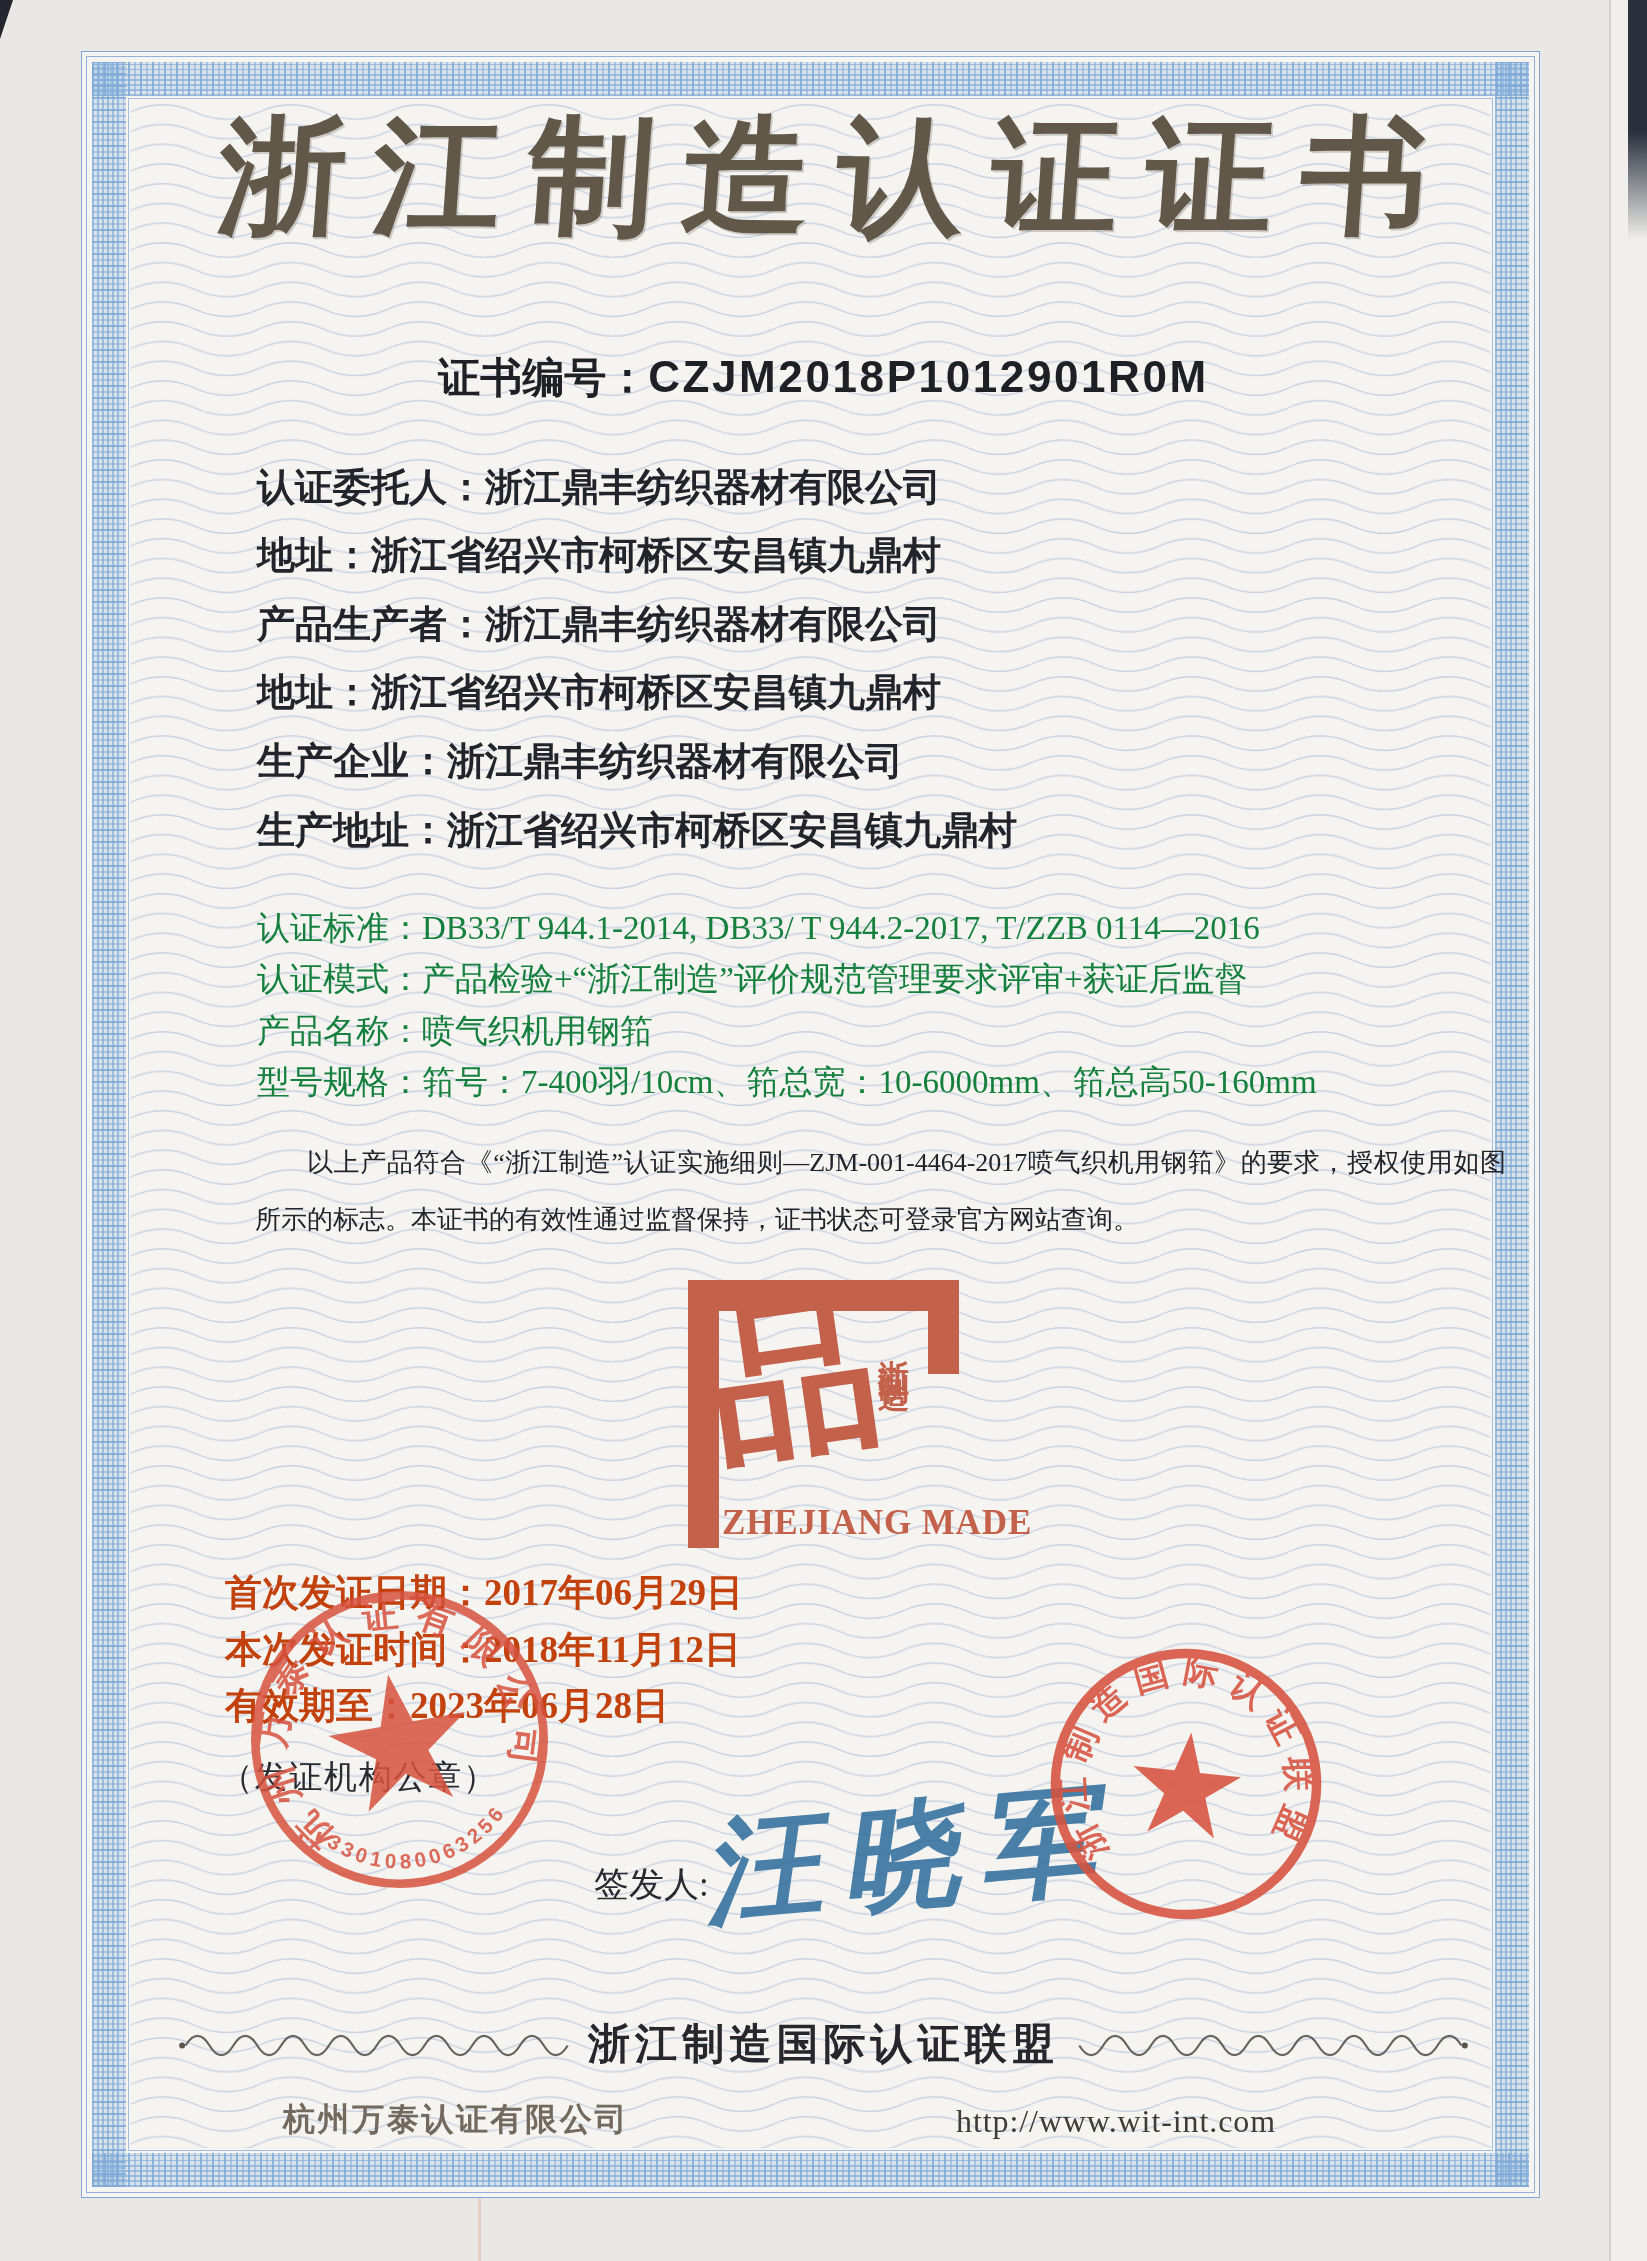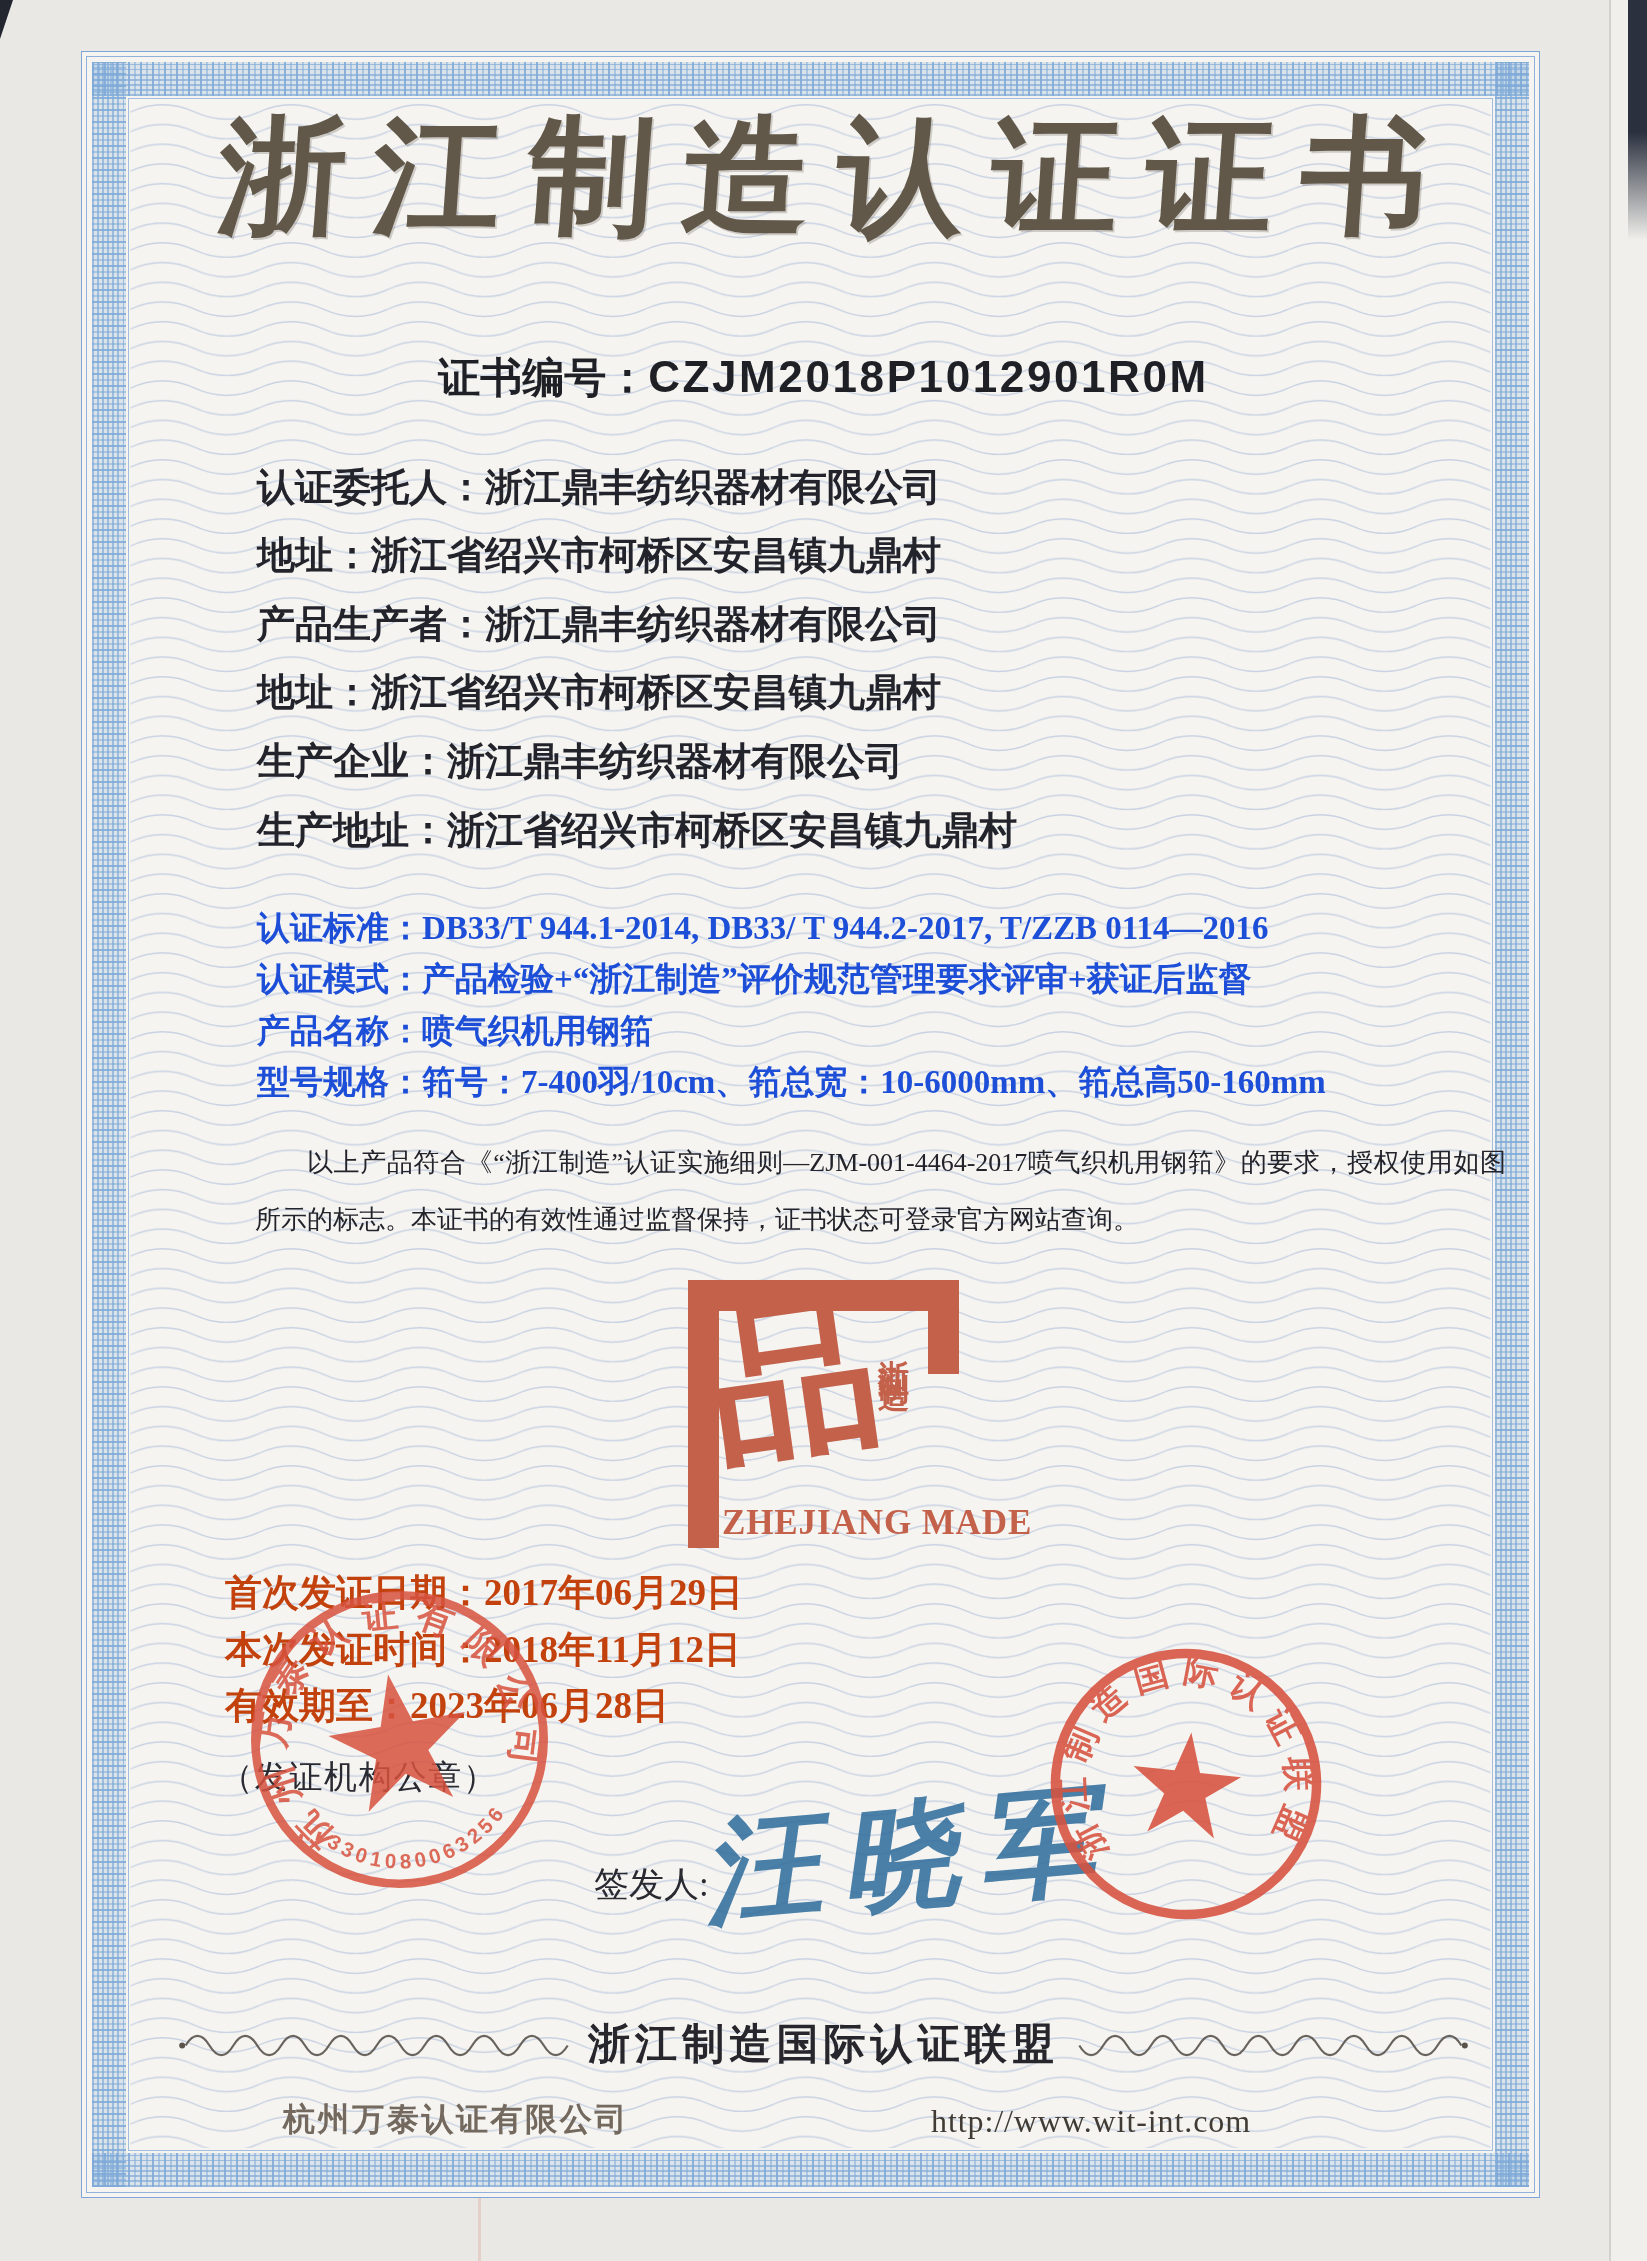--- a/index.html
+++ b/index.html
@@ -32,21 +32,21 @@
   
   .abs{position:absolute;}
   .cert-title{left:0;width:1647px;top:93px;text-align:center;font-size:127px;font-weight:700;
               color:#615849;letter-spacing:27.5px;text-indent:27.5px;transform:skewX(-4deg);
               text-shadow:1.7px 1.7px 0 rgba(90,80,70,.25);white-space:nowrap;}
   .certno-row{left:0;width:1647px;top:350px;text-align:center;white-space:nowrap;color:#1f1f26;}
   .certno-row .lab{font-size:42px;font-weight:700;}
   .certno-row .val{font-family:"Liberation Sans","DejaVu Sans",sans-serif;font-size:44px;font-weight:700;letter-spacing:2.6px;}
 
   .field-row{left:257px;width:1252px;white-space:nowrap;font-size:38px;font-weight:700;color:#23232b;}
-  .spec-row{left:257px;width:1261px;white-space:nowrap;font-size:33px;font-weight:700;color:#1d4ed8;}
+  .spec-row{left:257px;width:1261px;white-space:nowrap;font-size:33px;font-weight:400;color:#15803d;}
   .statement{left:255px;width:1251px;top:1134px;font-size:26px;line-height:57px;color:#23232b;
              text-indent:2em;text-align:justify;}
 
   
   .mark{left:688px;top:1280px;width:271px;height:268px;}
   .mark .bar{position:absolute;background:#c3614b;}
   .mark .bar.top{left:0;top:0;width:100%;height:31px;}
   .mark .bar.left{left:0;top:0;width:31px;height:100%;}
   .mark .bar.stub{right:0;top:0;width:31px;height:94px;}
   .mark .glyph{position:absolute;left:22px;top:15.4px;font-size:168px;font-weight:700;color:#c3614b;
@@ -58,21 +58,21 @@
 
   .issue-row{left:225px;white-space:nowrap;font-size:37px;font-weight:700;color:#c2410c;}
   .seal-note{left:220px;top:1755px;font-size:33px;font-weight:500;color:#2a2a32;letter-spacing:1.7px;}
   .signer-label{left:594px;top:1861px;font-size:35px;font-weight:400;color:#2a2a32;}
   .signature{left:712px;top:1777px;font-size:117px;font-weight:600;color:#2d6b9b;opacity:.85;
              letter-spacing:20.6px;transform:rotate(-5deg) skewX(-13deg);white-space:nowrap;}
 
   .alliance-title{left:0;width:1647px;top:2016px;text-align:center;font-size:42px;font-weight:700;
                   color:#26262c;letter-spacing:5.1px;white-space:nowrap;}
   .footer-left{left:283px;top:2098px;font-size:32px;font-weight:600;color:#73695e;letter-spacing:2.6px;}
-  .footer-right{left:931px;top:2103px;font-size:32px;color:#403c35;letter-spacing:0.9px;}
+  .footer-right{left:956px;top:2103px;font-size:32px;color:#403c35;letter-spacing:0.9px;}
 
   .stamp{position:absolute;}
   .stamp svg{display:block;}
 </style>
 </head>
 <body>
 
 <div id="canvas">
 
   <div class="edge-strip-right"></div>

